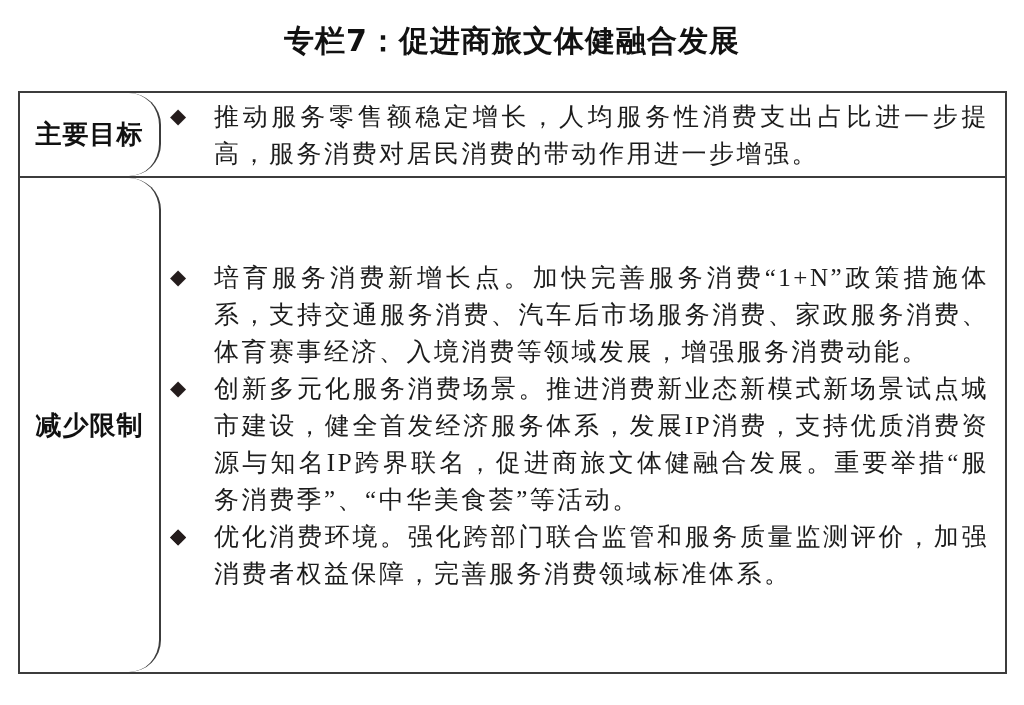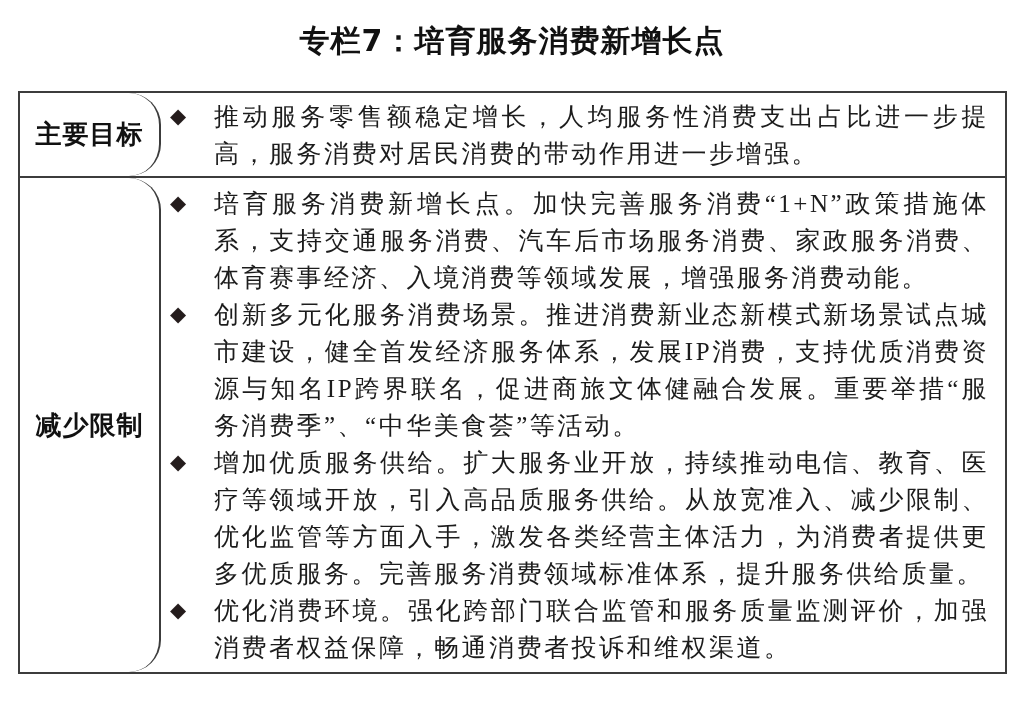--- a/index.html
+++ b/index.html
@@ -79,21 +79,21 @@
     letter-spacing: 0;
     color: #241c1c;
     text-align: left;
   }
 </style>
 </head>
 <body>
 
 <div class="page">
 
-  <h1 class="title">专栏7：培育服务消费新增长点</h1>
+  <h1 class="title">专栏7：促进商旅文体健融合发展</h1>
 
   <div class="box-table">
 
     <div class="row row-goals">
       <div class="header-cell">主要目标</div>
       <div class="content-cell">
         <div class="bullet">
           <span class="diamond">◆</span>
           <span class="bullet-text">推动服务零售额稳定增长，人均服务性消费支出占比进一步提高，服务消费对居民消费的带动作用进一步增强。</span>
         </div>
@@ -106,24 +106,23 @@
         <div class="bullet">
           <span class="diamond">◆</span>
           <span class="bullet-text">培育服务消费新增长点。加快完善服务消费“1+N”政策措施体系，支持交通服务消费、汽车后市场服务消费、家政服务消费、体育赛事经济、入境消费等领域发展，增强服务消费动能。</span>
         </div>
         <div class="bullet">
           <span class="diamond">◆</span>
           <span class="bullet-text">创新多元化服务消费场景。推进消费新业态新模式新场景试点城市建设，健全首发经济服务体系，发展IP消费，支持优质消费资源与知名IP跨界联名，促进商旅文体健融合发展。重要举措“服务消费季”、“中华美食荟”等活动。</span>
         </div>
         <div class="bullet">
           <span class="diamond">◆</span>
-          <span class="bullet-text">增加优质服务供给。扩大服务业开放，持续推动电信、教育、医疗等领域开放，引入高品质服务供给。从放宽准入、减少限制、优化监管等方面入手，激发各类经营主体活力，为消费者提供更多优质服务。完善服务消费领域标准体系，提升服务供给质量。</span>
         </div>
         <div class="bullet">
           <span class="diamond">◆</span>
-          <span class="bullet-text">优化消费环境。强化跨部门联合监管和服务质量监测评价，加强消费者权益保障，畅通消费者投诉和维权渠道。</span>
+          <span class="bullet-text">优化消费环境。强化跨部门联合监管和服务质量监测评价，加强消费者权益保障，完善服务消费领域标准体系。</span>
         </div>
       </div>
     </div>
 
   </div>
 
 </div>
 
 </body></html>

